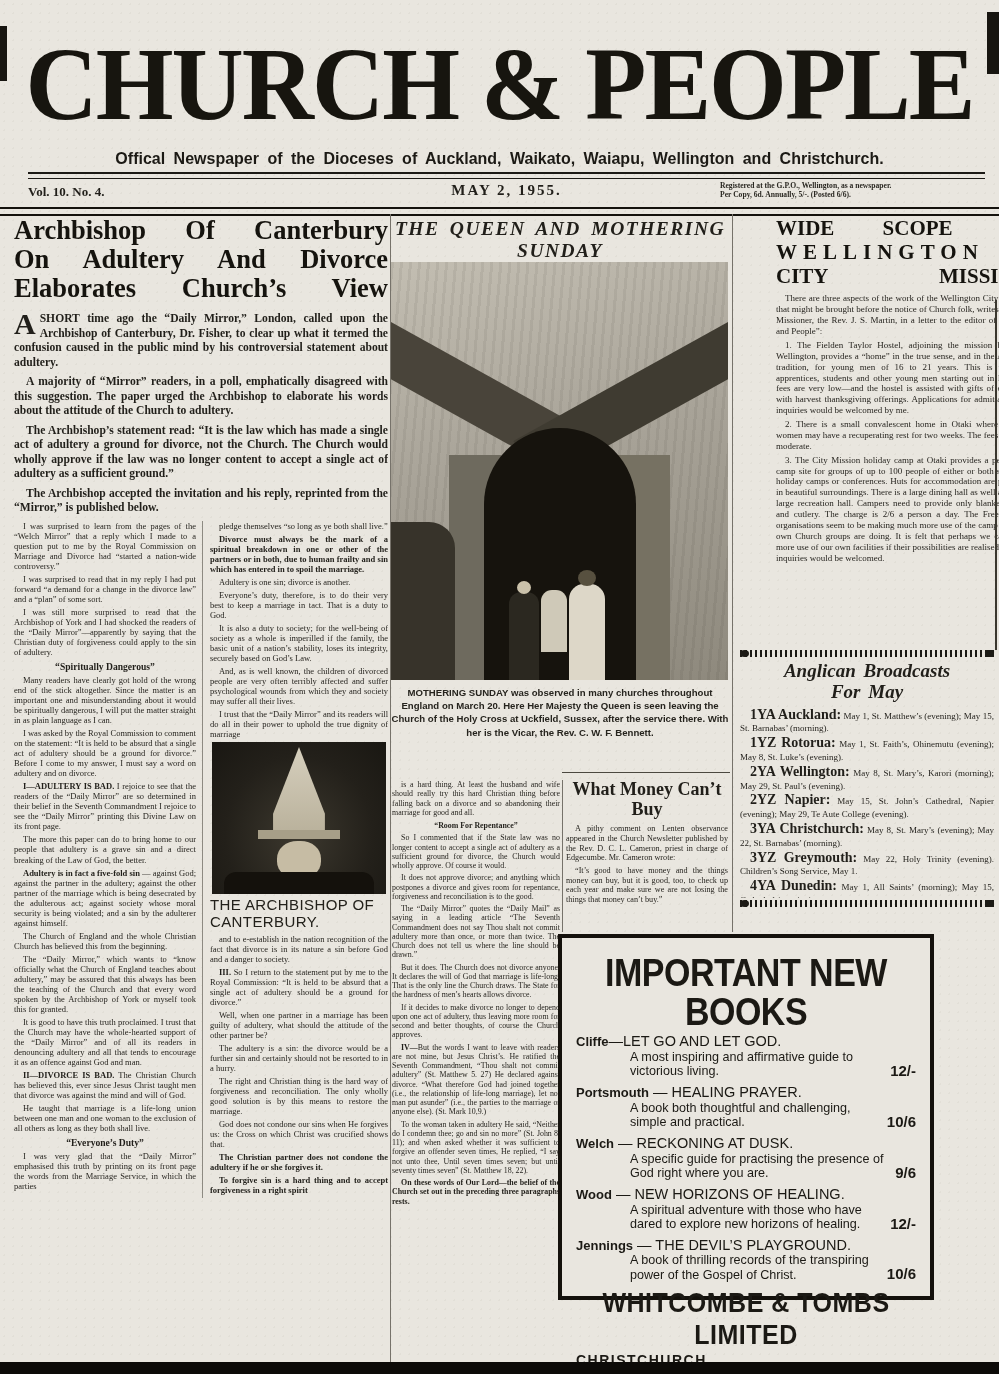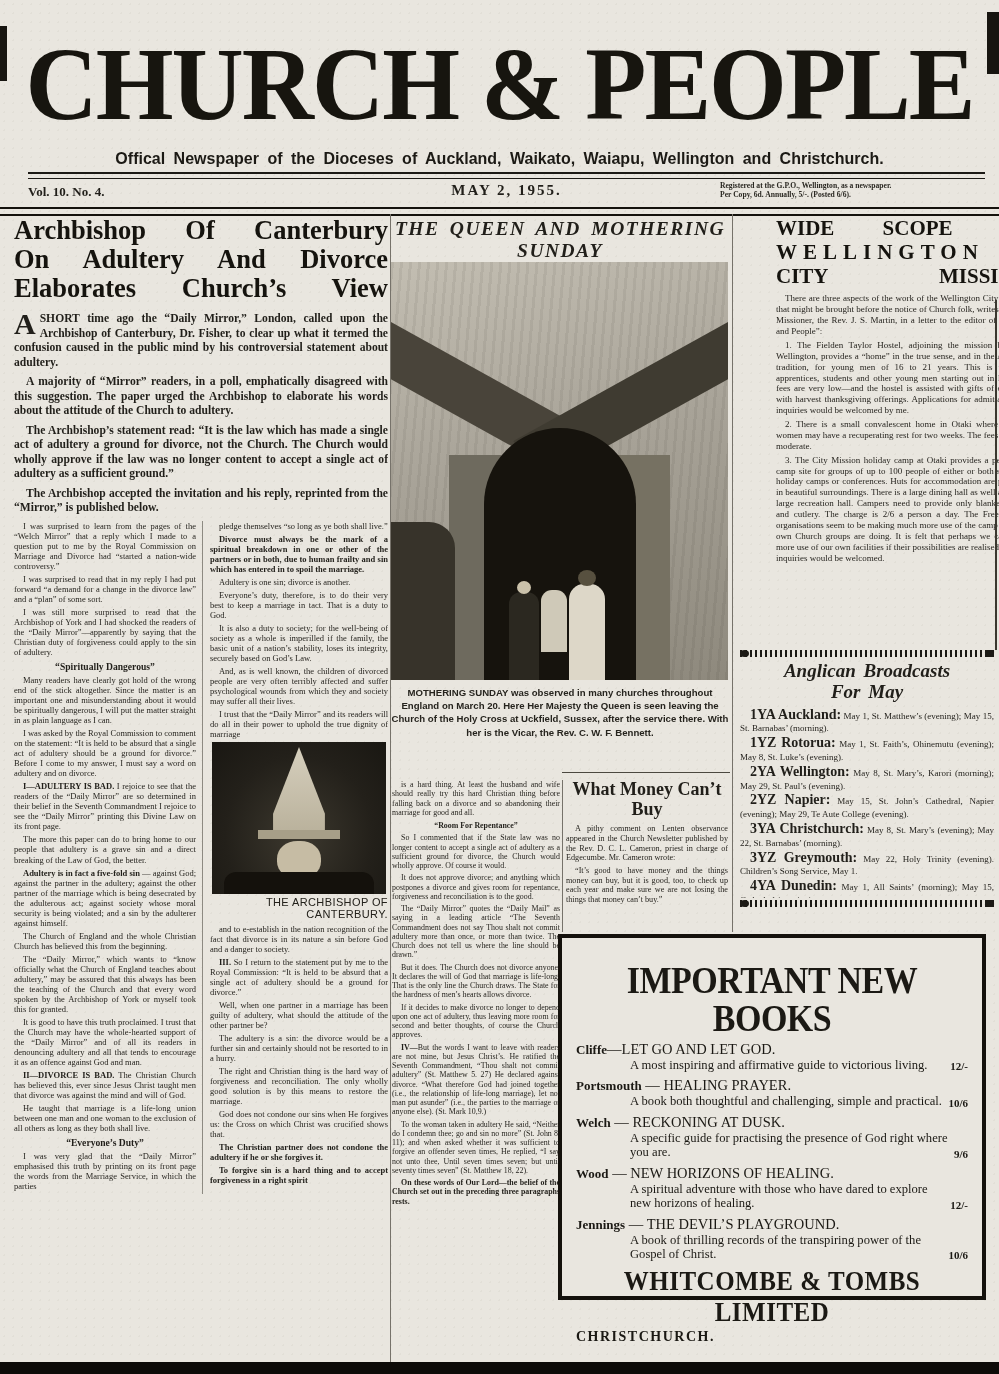--- a/index.html
+++ b/index.html
@@ -44,21 +44,21 @@
   .colA{width:183px;padding-right:6px;}
   .colB{width:179px;padding-left:7px;border-left:1px solid #8d8a82;}
   
   .portrait{position:relative;width:174px;height:152px;margin:3px auto 2px;overflow:hidden;
         background:radial-gradient(ellipse at 50% 62%,#3c382e 0%,#23201a 60%,#191712 100%);}
   .ap-mitre{position:absolute;left:50%;top:5px;transform:translateX(-50%);width:72px;height:90px;
         background:linear-gradient(180deg,#d6cfbd,#b8b09a);clip-path:polygon(50% 0,86% 74%,86% 100%,14% 100%,14% 74%);}
   .ap-band{position:absolute;left:50%;top:88px;transform:translateX(-50%);width:82px;height:9px;background:#a79f88;}
   .ap-face{position:absolute;left:50%;top:99px;transform:translateX(-50%);width:44px;height:38px;background:#c6bca4;border-radius:46%;}
   .ap-shoulders{position:absolute;left:50%;bottom:-4px;transform:translateX(-50%);width:150px;height:26px;background:#14110c;border-radius:12px 12px 0 0;}
-  .photo-caption{font-family:"Liberation Sans",sans-serif;font-size:11px;letter-spacing:.4px;text-align:right;margin:0 0 4px;color:#23211b;}
+  .photo-caption{font-family:"Liberation Sans",sans-serif;font-size:15px;letter-spacing:.4px;text-align:left;margin:0 0 4px;color:#23211b;}
   
   .queen-head{position:absolute;left:392px;top:218px;width:336px;text-align:center;
         font-style:italic;font-weight:bold;font-size:19.5px;line-height:1.12;letter-spacing:1.5px;word-spacing:4px;}
   .queen-photo{position:absolute;left:391px;top:262px;width:337px;height:418px;overflow:hidden;
         background:linear-gradient(165deg,#c3beb2 0%,#a8a398 45%,#8e897d 100%);}
   .qp-texture{position:absolute;inset:0;background:repeating-linear-gradient(95deg,rgba(40,36,28,.07) 0 3px,transparent 3px 9px);}
   .qp-gable-l{position:absolute;left:-60px;top:108px;width:280px;height:50px;background:#49443a;transform:rotate(29deg);}
   .qp-gable-r{position:absolute;right:-60px;top:108px;width:280px;height:50px;background:#3f3b31;transform:rotate(-29deg);}
   .qp-pillar-l{position:absolute;left:58px;bottom:0;width:52px;height:225px;background:#6e6a5e;}
   .qp-pillar-r{position:absolute;right:58px;bottom:0;width:52px;height:225px;background:#767162;}
@@ -80,30 +80,30 @@
   .mission{position:absolute;left:740px;top:216px;width:254px;height:434px;overflow:hidden;margin-left:36px;}
   .mission-title{font-weight:bold;font-size:21px;line-height:1.15;color:#15130e;margin-bottom:5px;}
   .mission-title span{display:block;text-align:justify;text-align-last:justify;}
   .mission-title span.ls{text-align-last:auto;letter-spacing:6px;}
   .mission .bp{font-size:9px;line-height:1.21;}
   .broadcasts{position:absolute;left:740px;top:660px;width:254px;height:238px;overflow:hidden;}
   .bc-title{text-align:center;font-style:italic;font-weight:bold;font-size:19px;line-height:1.12;margin-bottom:4px;word-spacing:3px;}
   .bc-entry{margin:0 0 1px;font-size:9px;line-height:1.2;text-align:justify;text-indent:10px;}
   .bc-entry b{font-size:14px;}
   
-  .books-ad{position:absolute;left:558px;top:934px;width:428px;height:366px;border:4px solid #14110c;
-        background:#e9e6df;padding:24px 14px 6px;box-sizing:border-box;font-family:Liberation Serif, serif;color:#1b1914;}
+  .books-ad{position:absolute;left:558px;top:934px;width:376px;height:366px;border:4px solid #14110c;
+        background:#e9e6df;padding:16px 14px 6px;box-sizing:border-box;font-family:Liberation Sans, sans-serif;color:#1b1914;}
   .ad-title{text-align:center;font-weight:bold;font-size:34px;line-height:1;letter-spacing:-.5px;
         transform:scaleY(1.12);transform-origin:top;margin-bottom:12px;}
   .ad-item{margin-bottom:6px;}
   .ad-head{font-size:14.5px;line-height:1.1;}
   .ad-head b{font-size:13px;}
   .ad-body{display:flex;align-items:flex-end;padding-left:54px;}
   .ad-desc{flex:1;font-size:12.6px;line-height:1.15;}
-  .ad-price{font-weight:bold;font-size:11px;padding-left:6px;white-space:nowrap;}
+  .ad-price{font-weight:bold;font-size:15px;padding-left:6px;white-space:nowrap;}
   .ad-publisher{text-align:center;font-weight:bold;font-size:25px;letter-spacing:.5px;margin-top:8px;transform:scaleY(1.1);}
   .ad-city{font-weight:bold;font-size:14px;letter-spacing:1.5px;margin-top:4px;}
   
   .edge-bottom{position:absolute;left:0;bottom:0;width:100%;height:12px;background:#0d0b08;}
   .edge-tl{position:absolute;left:0;top:26px;width:7px;height:55px;background:#171510;}
   .edge-tr{position:absolute;right:0;top:12px;width:12px;height:62px;background:#171510;}
   .edge-r{position:absolute;right:2px;top:300px;height:350px;border-left:2px solid #3a372f;}
 </style>
 </head>
 <body>

